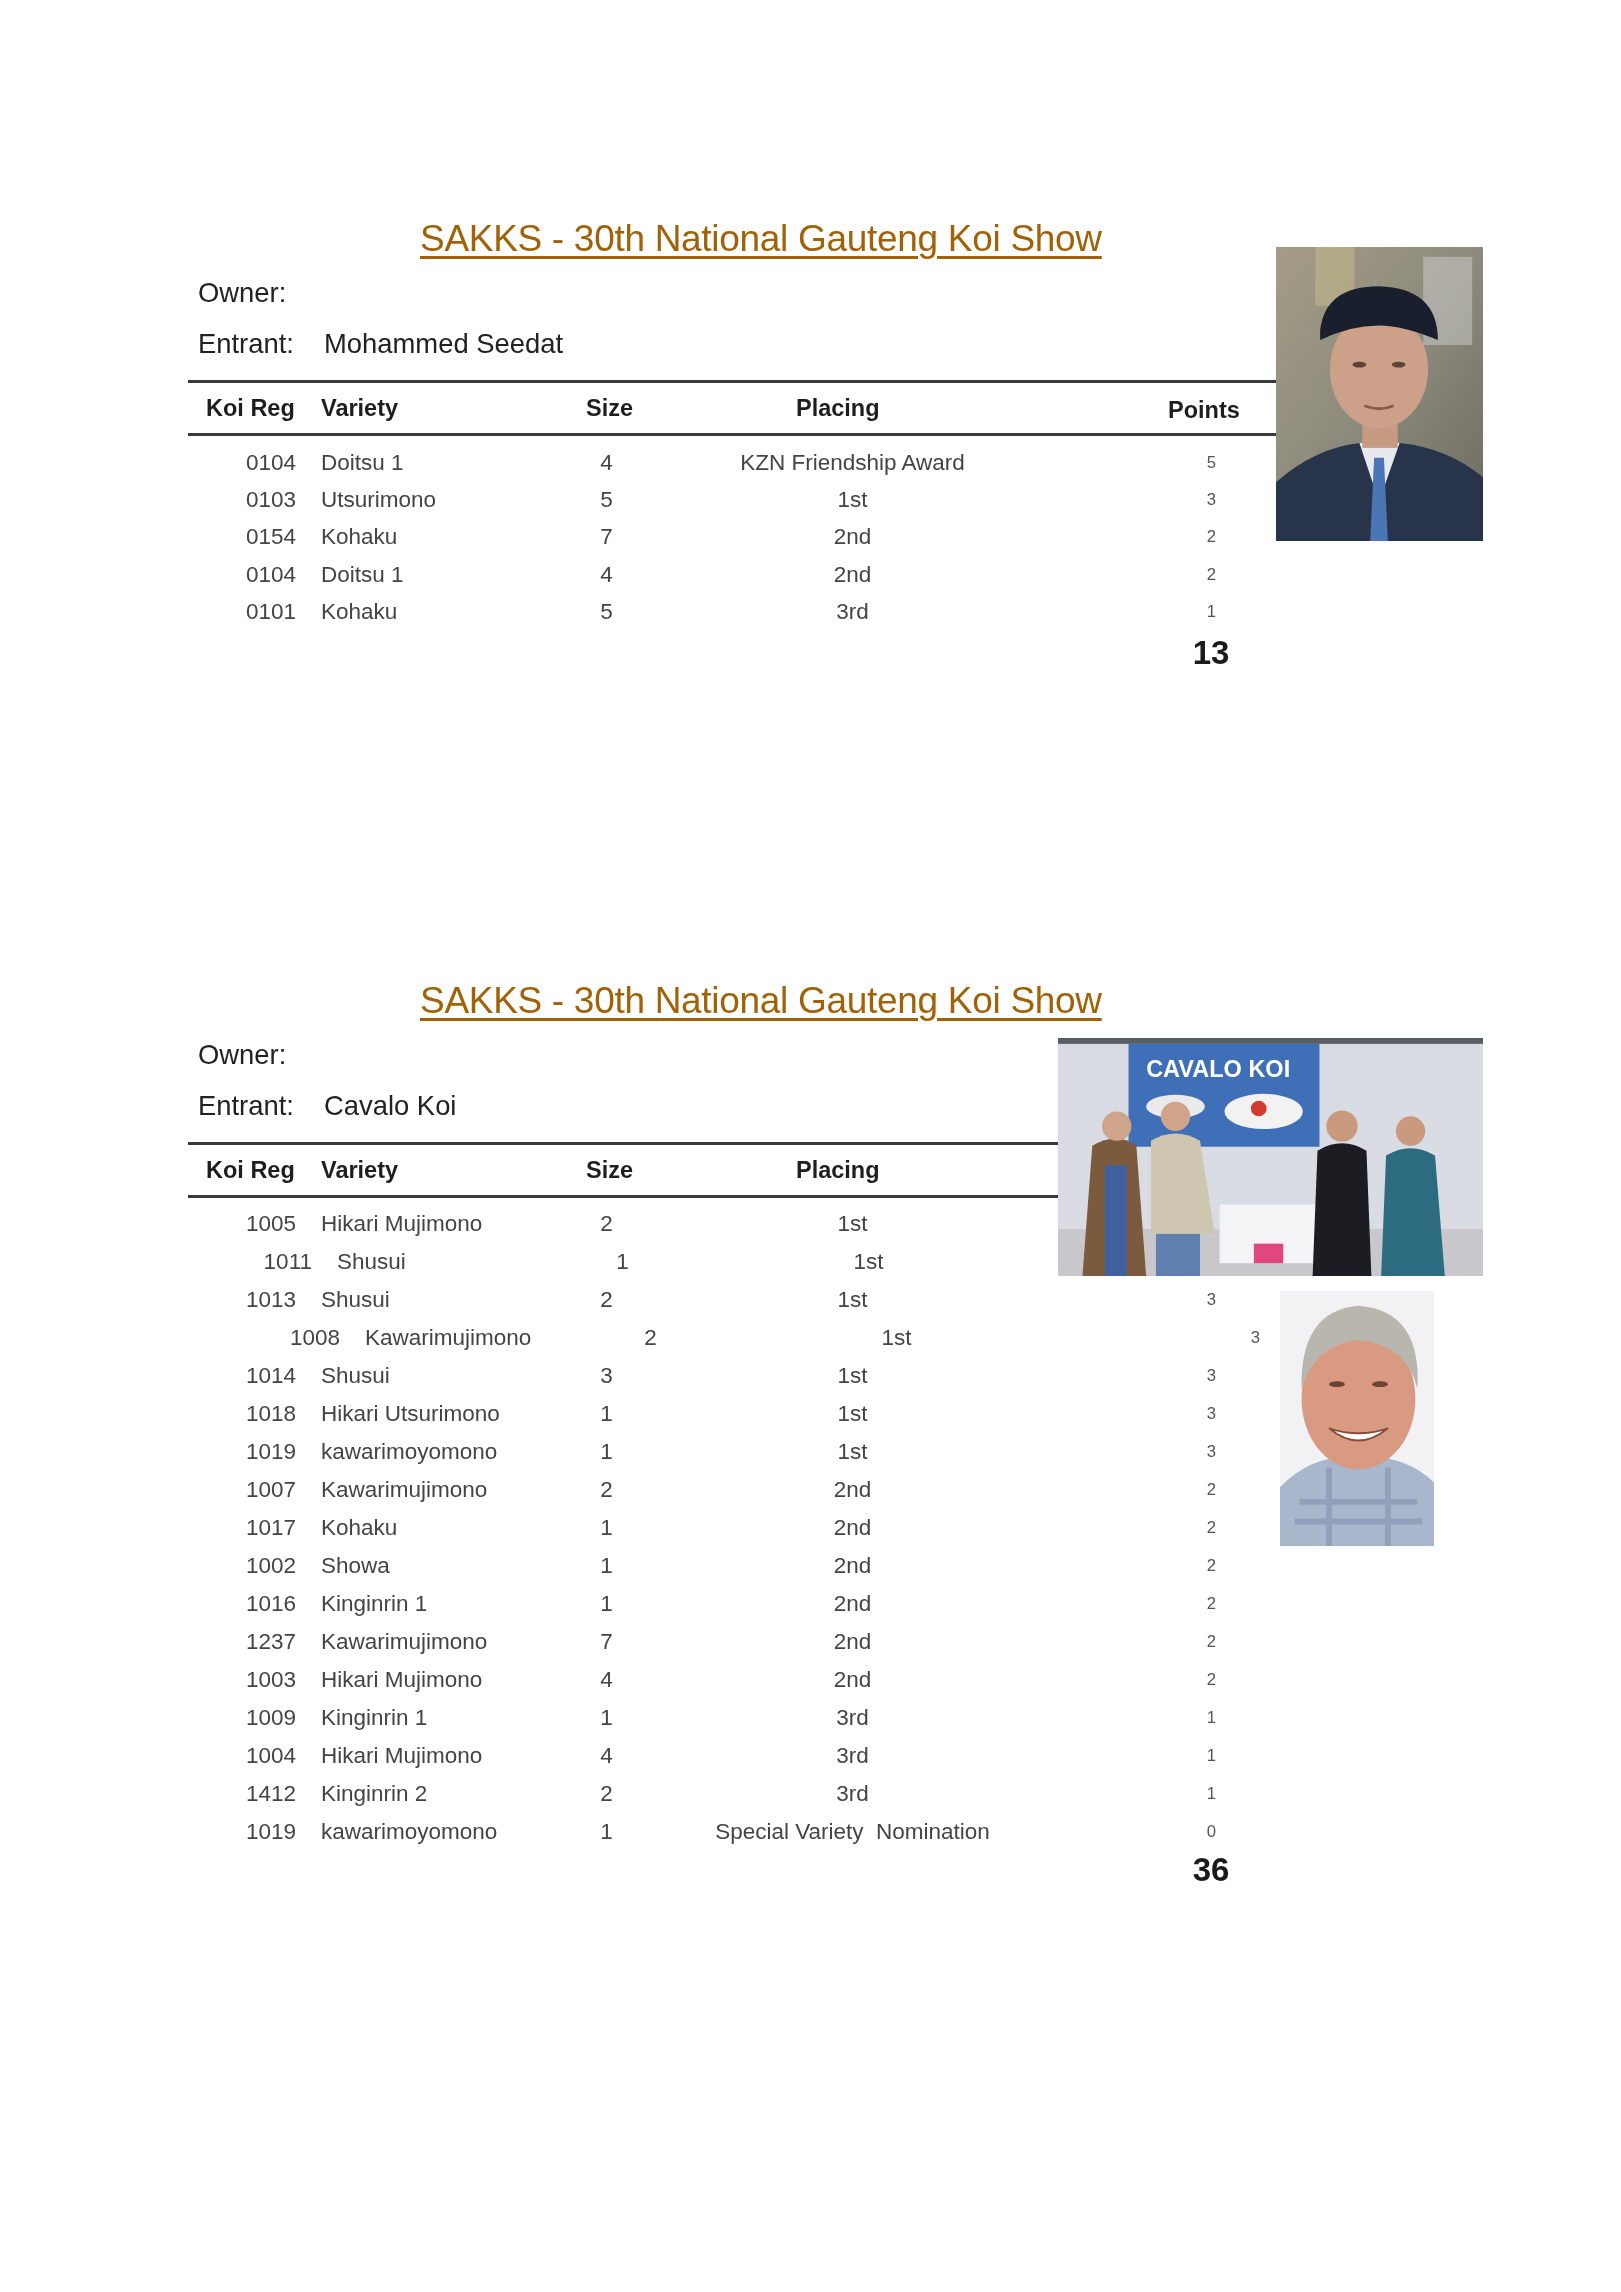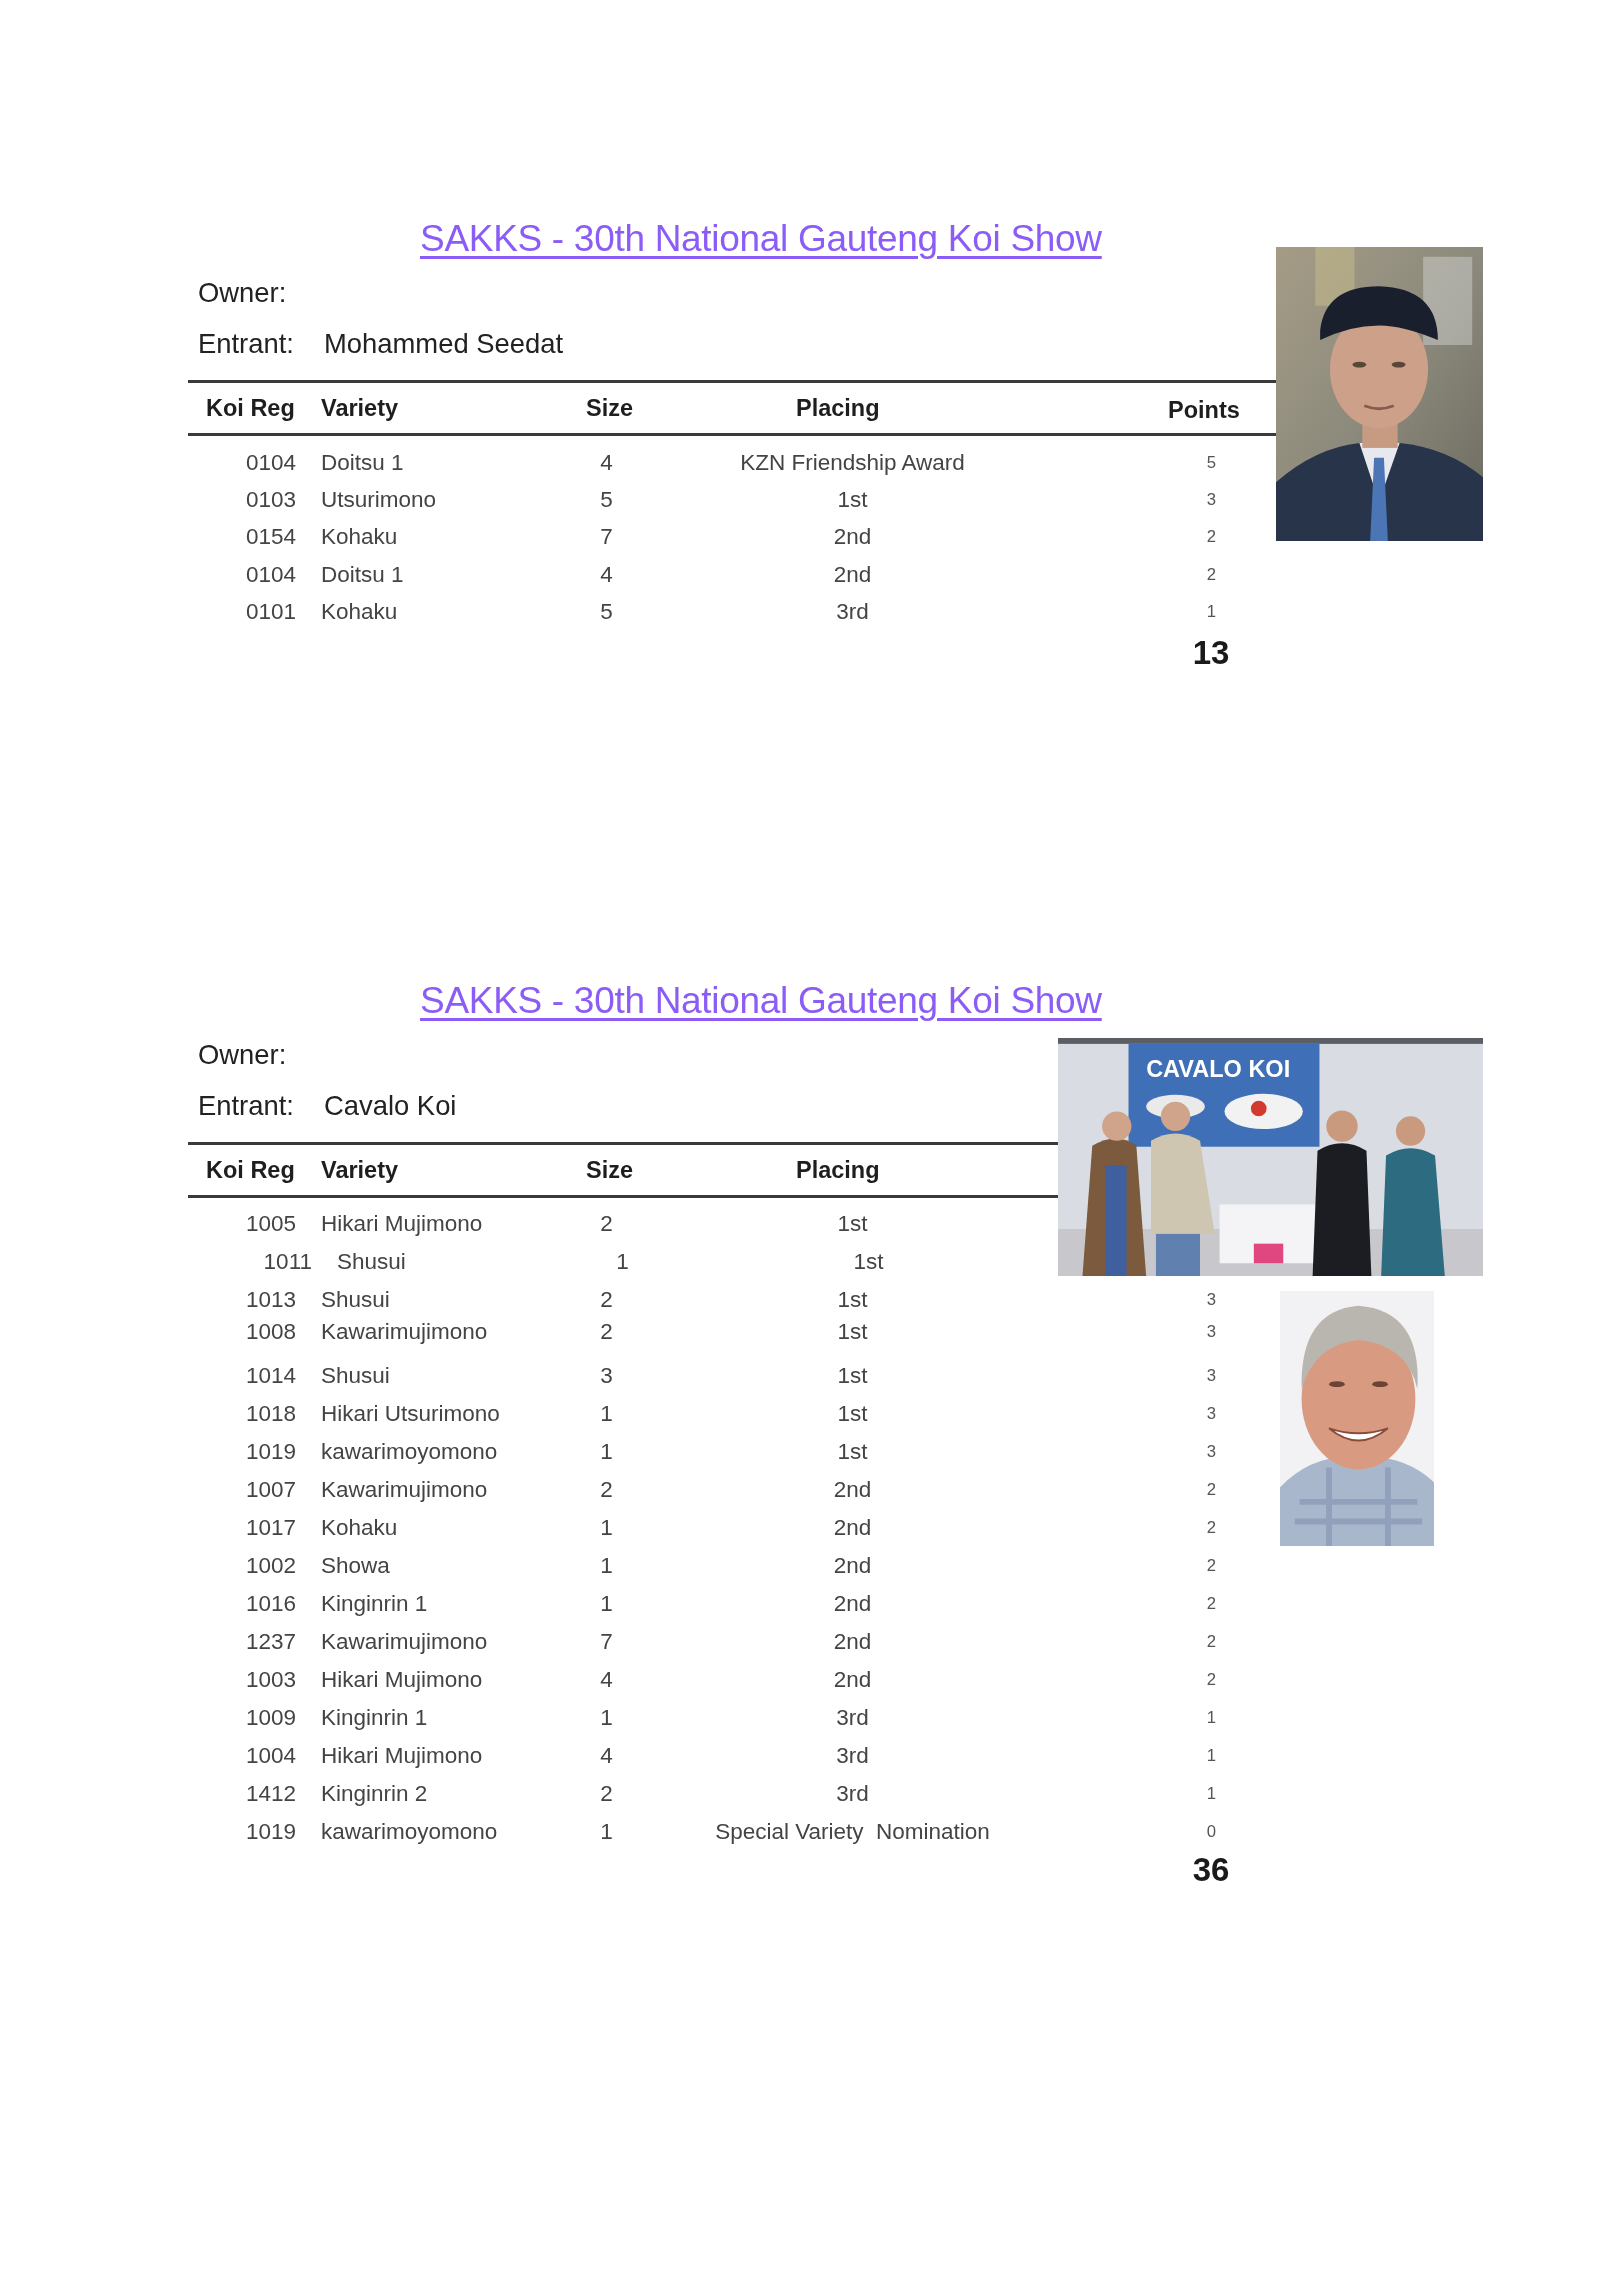--- a/index.html
+++ b/index.html
@@ -1,19 +1,19 @@
 <!DOCTYPE html>
 <html><head>
 <meta charset="utf-8">
 <style>
   html, body { margin: 0; padding: 0; background: #ffffff; }
   body { width: 1621px; height: 2293px; position: relative; overflow: hidden;
          font-family: "Liberation Sans", sans-serif; color: #2a2a2a; }
   .section { position: absolute; left: 0; width: 1621px; height: 745px; }
-  .title { position: absolute; left: 420px; top: 218px; font-size: 37px; color: #8b5cf6;
+  .title { position: absolute; left: 420px; top: 218px; font-size: 37px; color: #a16207;
            text-decoration: underline; text-decoration-thickness: 2.9px; text-underline-offset: 4.9px;
            white-space: nowrap; letter-spacing: -0.3px; }
   .meta-label { position: absolute; left: 198px; font-size: 27.4px; color: #222; white-space: nowrap; }
   .meta-value { position: absolute; left: 324px; font-size: 27.4px; color: #222; white-space: nowrap; }
   .rule { position: absolute; left: 188px; height: 2.9px; background: #3a3a3a; }
   .th { position: absolute; font-size: 23.5px; font-weight: bold; color: #1e1e1e; white-space: nowrap; }
   .rows { position: absolute; left: 0; width: 1621px; }
   .row { position: absolute; left: 0; width: 1371px; height: 37px; }
   .cell { position: absolute; top: 0; line-height: 37px; font-size: 22.5px; color: #444; white-space: nowrap; }
   .c-reg { left: 196px; width: 100px; text-align: right; }
@@ -138,21 +138,21 @@
       <span class="cell c-place">1st</span>
       <span class="cell c-pts">3</span>
     </div>
     <div class="row" style="top:76px;">
       <span class="cell c-reg">1013</span>
       <span class="cell c-var">Shusui</span>
       <span class="cell c-size">2</span>
       <span class="cell c-place">1st</span>
       <span class="cell c-pts">3</span>
     </div>
-    <div class="row" style="top:108px;">
+    <div class="row" style="top:114px;margin-left:44px;">
       <span class="cell c-reg">1008</span>
       <span class="cell c-var">Kawarimujimono</span>
       <span class="cell c-size">2</span>
       <span class="cell c-place">1st</span>
       <span class="cell c-pts">3</span>
     </div>
     <div class="row" style="top:152px;">
       <span class="cell c-reg">1014</span>
       <span class="cell c-var">Shusui</span>
       <span class="cell c-size">3</span>

